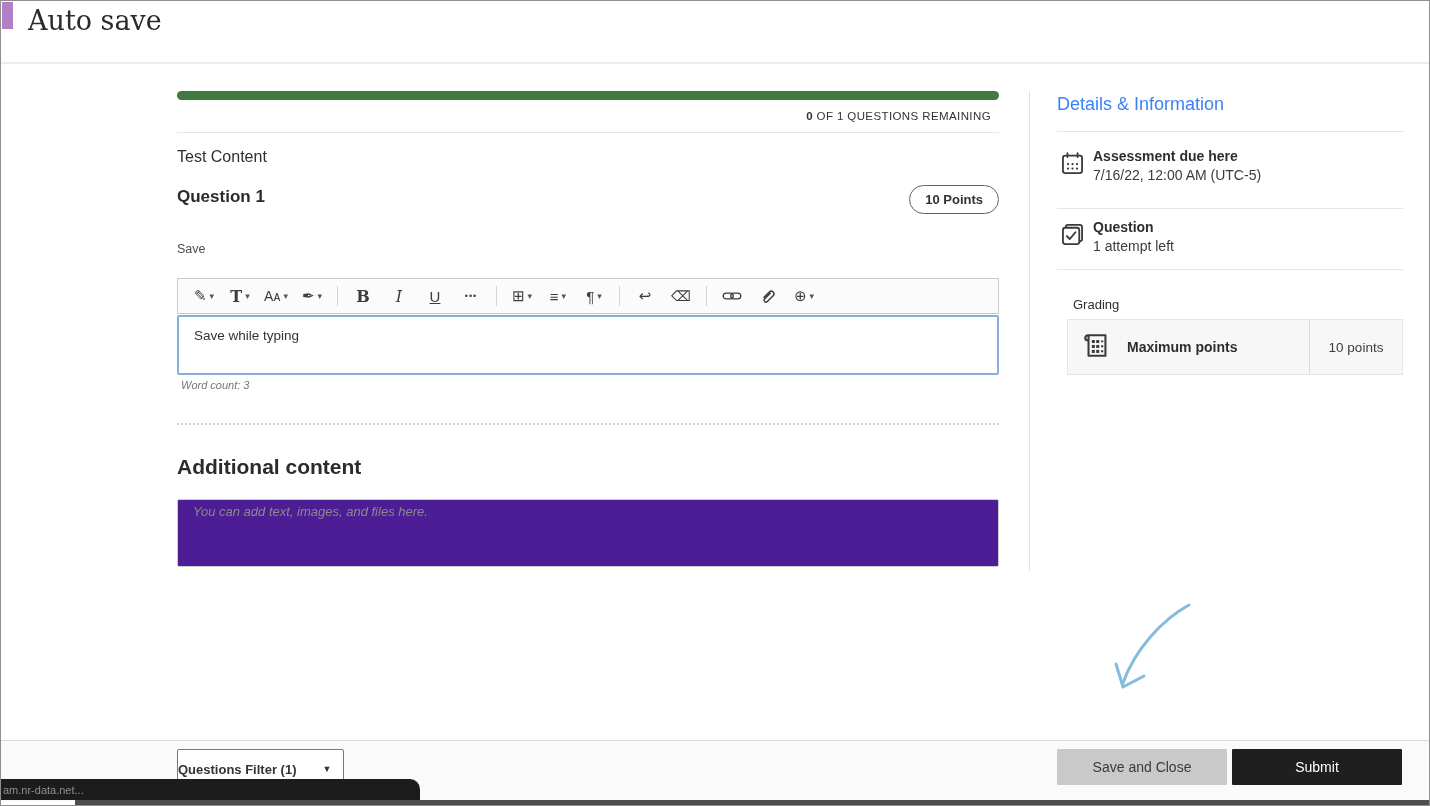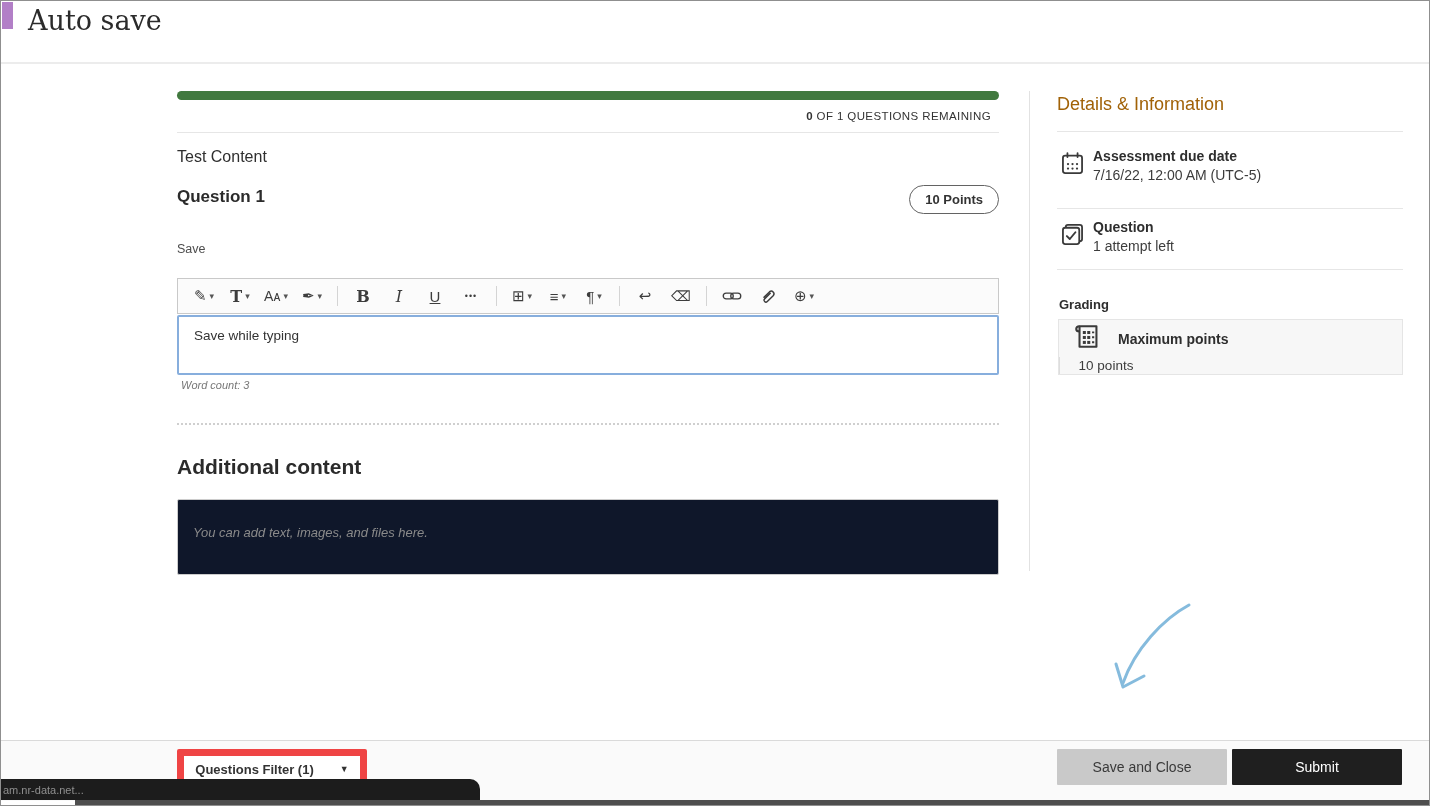--- a/index.html
+++ b/index.html
@@ -42,65 +42,65 @@
   .g-small{font-size:14px;}
   .tb-svg{display:block;}
 
   
   .editor-body{position:absolute;left:0;right:0;top:224px;height:60px;border:2px solid #87aedd;
                border-radius:2px;background:#fff;box-sizing:border-box;padding:11px 15px;
                font-size:13.5px;color:#333;cursor:text;}
   .word-count{position:absolute;left:4px;top:288px;font-size:11px;font-style:italic;color:#777;}
   .dotted-rule{position:absolute;left:0;right:0;top:332px;border-top:2px dotted #cfcfcf;}
   .addl-title{position:absolute;left:0;top:364px;font-size:21px;font-weight:700;color:#2b2b2b;}
-  .addl-box{position:absolute;left:0;right:0;top:408px;height:76px;border:1px solid #cccccc;
-            border-radius:2px;background:#0f172a;box-sizing:border-box;padding:23px 15px;cursor:text;}
+  .addl-box{position:absolute;left:0;right:0;top:408px;height:68px;border:1px solid #cccccc;
+            border-radius:2px;background:#4c1d95;box-sizing:border-box;padding:2px 15px;cursor:text;}
   .addl-placeholder{font-size:13px;font-style:italic;color:#8a8a8a;}
 
   
   .v-divider{position:absolute;left:1028px;top:90px;width:1px;height:480px;background:#e2e2e2;}
   .sidebar{position:absolute;left:1056px;top:90px;width:346px;}
-  .sb-title{position:absolute;left:0;top:3px;font-size:18px;color:#a16207;font-weight:500;}
+  .sb-title{position:absolute;left:0;top:3px;font-size:18px;color:#3b82f6;font-weight:500;}
   .sb-rule{position:absolute;left:0;right:0;height:1px;background:#e6e6e6;}
   .sb-rule-1{top:40px;}
   .sb-rule-2{top:117px;}
   .sb-rule-3{top:178px;}
   .sb-item{position:absolute;left:0;right:0;}
   .sb-item-1{top:57px;}
   .sb-item-2{top:128px;}
   .sb-icon{position:absolute;left:2px;top:2px;}
   .sb-label{position:absolute;left:36px;top:0;font-size:14px;font-weight:700;color:#2e2e2e;}
   .sb-value{position:absolute;left:36px;top:19px;font-size:14px;color:#3c3c3c;white-space:nowrap;}
-  .grading-title{position:absolute;left:2px;top:206px;font-size:13px;font-weight:700;color:#2e2e2e;}
-  .grading-box{position:absolute;left:1px;right:0;top:228px;height:56px;background:#f7f7f7;
-               border:1px solid #e5e5e5;box-sizing:border-box;display:flex;align-items:flex-start;flex-direction:column;}
+  .grading-title{position:absolute;left:16px;top:206px;font-size:13px;font-weight:400;color:#2e2e2e;}
+  .grading-box{position:absolute;left:10px;right:0;top:228px;height:56px;background:#f7f7f7;
+               border:1px solid #e5e5e5;box-sizing:border-box;display:flex;align-items:flex-end;}
   .grading-left{flex:1;display:flex;align-items:center;gap:14px;padding-left:12px;height:100%;}
   .grading-label{font-size:14px;font-weight:700;color:#2e2e2e;}
   .grading-right{width:92px;height:100%;border-left:1px solid #ddd;display:flex;
                  align-items:center;justify-content:center;font-size:13.5px;color:#3c3c3c;}
 
   
   .arrow-wrap{position:absolute;left:1100px;top:596px;width:100px;height:102px;pointer-events:none;}
   .last-saved{position:absolute;left:1048px;top:700px;width:169px;height:37px;box-sizing:border-box;
               border:3px solid #2bb6bd;background:#fff;display:flex;align-items:center;
               padding-left:9px;font-size:13px;color:#333;}
 
   
   .footer{position:absolute;left:0;right:0;top:739px;height:60px;background:#fafafa;
           border-top:1px solid #dadada;}
-  .qf-btn{position:absolute;left:176px;top:8px;width:190px;height:40px;background:#fff;
-          border:7px solid #ef4444;border-radius:2px;box-sizing:border-box;display:flex;
-          align-items:center;justify-content:center;gap:26px;cursor:pointer;}
+  .qf-btn{position:absolute;left:176px;top:8px;width:167px;height:40px;background:#fff;
+          border:1px solid #ef4444;border-radius:2px;box-sizing:border-box;display:flex;
+          align-items:center;gap:26px;cursor:pointer;}
   .qf-label{font-size:13px;font-weight:700;color:#333;}
   .qf-caret{font-size:9px;color:#333;}
   .btn{position:absolute;top:8px;height:36px;display:flex;align-items:center;justify-content:center;
        font-size:14px;border-radius:1px;cursor:pointer;border:none;}
   .btn-save{left:1056px;width:170px;background:#c9c9c9;color:#3a3a3a;}
   .btn-submit{left:1231px;width:170px;background:#1f1f1f;color:#fff;text-align:center;}
-  .status-bar{position:absolute;left:0;top:778px;width:479px;height:21px;background:#1c1c1c;
+  .status-bar{position:absolute;left:0;top:778px;width:419px;height:21px;background:#1c1c1c;
               border-top-right-radius:10px;overflow:hidden;}
   .status-text{position:absolute;left:2px;top:5px;font-size:11px;color:#8f8f8f;}
   .bottom-strip{position:absolute;left:74px;right:0;top:799px;height:7px;background:#4e4e4e;}
 </style>
 </head>
 <body>
 
 <div id="app">
 
   <div class="accent-bar"></div>
@@ -216,21 +216,21 @@
           <rect x="3.5" y="5" width="17" height="15.5" rx="2" fill="none" stroke="#3a3a3a" stroke-width="1.6"></rect>
           <path d="M7.5 2.8 v3.4 M16.5 2.8 v3.4" stroke="#3a3a3a" stroke-width="1.6" stroke-linecap="round"></path>
           <circle cx="8" cy="12.5" r="1" fill="#3a3a3a"></circle>
             <circle cx="12" cy="12.5" r="1" fill="#3a3a3a"></circle>
           <circle cx="16" cy="12.5" r="1" fill="#3a3a3a"></circle>
             <circle cx="8" cy="16.5" r="1" fill="#3a3a3a"></circle>
           <circle cx="12" cy="16.5" r="1" fill="#3a3a3a"></circle>
             <circle cx="16" cy="16.5" r="1" fill="#3a3a3a"></circle>
         </svg>
       </span>
-      <span class="sb-label">Assessment due date</span>
+      <span class="sb-label">Assessment due here</span>
       <span class="sb-value">7/16/22, 12:00 AM (UTC-5)</span>
     </div>
 
     <div class="sb-rule sb-rule-2"></div>
 
     <div class="sb-item sb-item-2">
       <span class="sb-icon">
         <svg width="27" height="27" viewBox="0 0 24 24">
           <rect x="6" y="3.5" width="14.5" height="14.5" rx="2" fill="none" stroke="#3a3a3a" stroke-width="1.6"></rect>
           <rect x="3.5" y="6" width="14.5" height="14.5" rx="2" fill="#ffffff" stroke="#3a3a3a" stroke-width="1.6"></rect>

